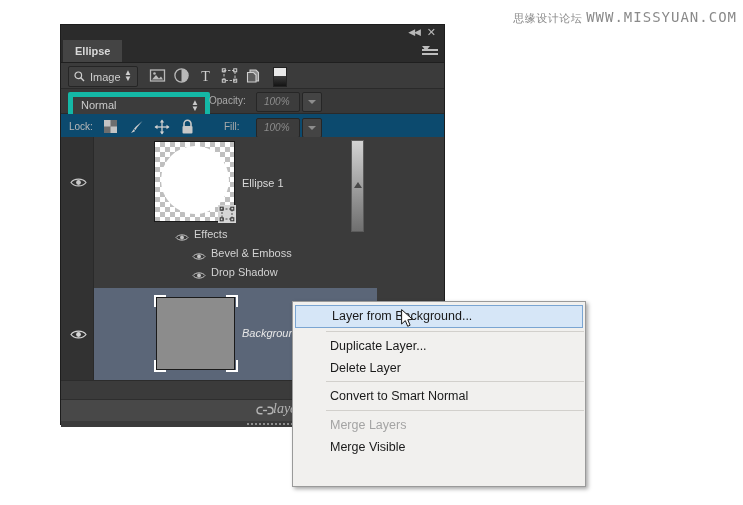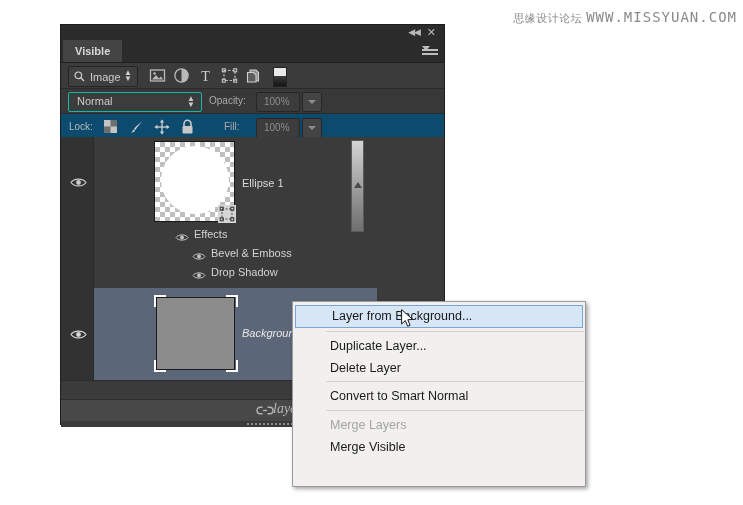--- a/index.html
+++ b/index.html
@@ -59,28 +59,28 @@
   .ficon{position:absolute;top:4px;width:17px;height:17px;}
   .ficon svg{display:block;}
   .gradbox{position:absolute;top:4px;width:12px;height:18px;
     background:linear-gradient(#e8e8e8 0%,#e8e8e8 44%,#3a3a3a 46%,#141414 100%);
     border:1px solid #222;}
 
   
   .blendrow{height:24px;background:#383838;border-bottom:1px solid #2a2a2a;position:relative;}
   .blend-select{
     position:absolute;left:7px;top:3px;width:132px;height:18px;
-    background:#3c3c3c;border:1px solid #14b8a6;border-radius:2px;
+    background:#3c3c3c;border:5px solid #14b8a6;border-radius:2px;
   }
   .blend-select .lbl{color:#cbcbcb;font-size:11px;position:absolute;left:8px;top:2px;}
   .blend-select .stp{position:absolute;right:6px;top:3px;color:#cbcbcb;font-size:8px;line-height:6px;text-align:center;}
   .lbl-op{position:absolute;left:148px;top:6px;color:#aaaaaa;font-size:10px;}
   .numfield{
     position:absolute;top:3px;width:42px;height:18px;
-    background:#3c3c3c;border:1px solid #262626;border-radius:2px;
+    background:#3c3c3c;border:1px solid #262626;border-radius:2px;font-style:italic;
   }
   .numfield .v{color:#8d8d8d;font-size:10px;position:absolute;left:7px;top:3px;}
   .numdrop{
     position:absolute;top:3px;width:18px;height:18px;background:#444;border:1px solid #262626;border-radius:2px;
   }
   .numdrop .tri{position:absolute;left:5px;top:7px;width:0;height:0;
     border-left:4px solid transparent;border-right:4px solid transparent;border-top:4px solid #8d8d8d;}
 
   .lockrow{height:26px;background:#0c4a6e;border-bottom:1px solid #2a2a2a;position:relative;}
   .lbl-lock{position:absolute;left:8px;top:7px;color:#b9b9b9;font-size:10px;}
@@ -161,21 +161,21 @@
 </div>
 
 <div id="panel">
 
   <div class="titlebar">
     <span class="tb-btn" id="tb-collapse">◀◀</span>
     <span class="tb-btn" id="tb-close">✕</span>
   </div>
 
   <div class="tabstrip">
-    <div class="tab">Visible</div>
+    <div class="tab">Ellipse</div>
     <div class="panel-menu">
       <span class="tri"></span>
       <span class="ln"></span>
         <span class="ln"></span>
         <span class="ln"></span>
     </div>
   </div>
 
   <div class="filterrow">
     <div class="kind-select">

